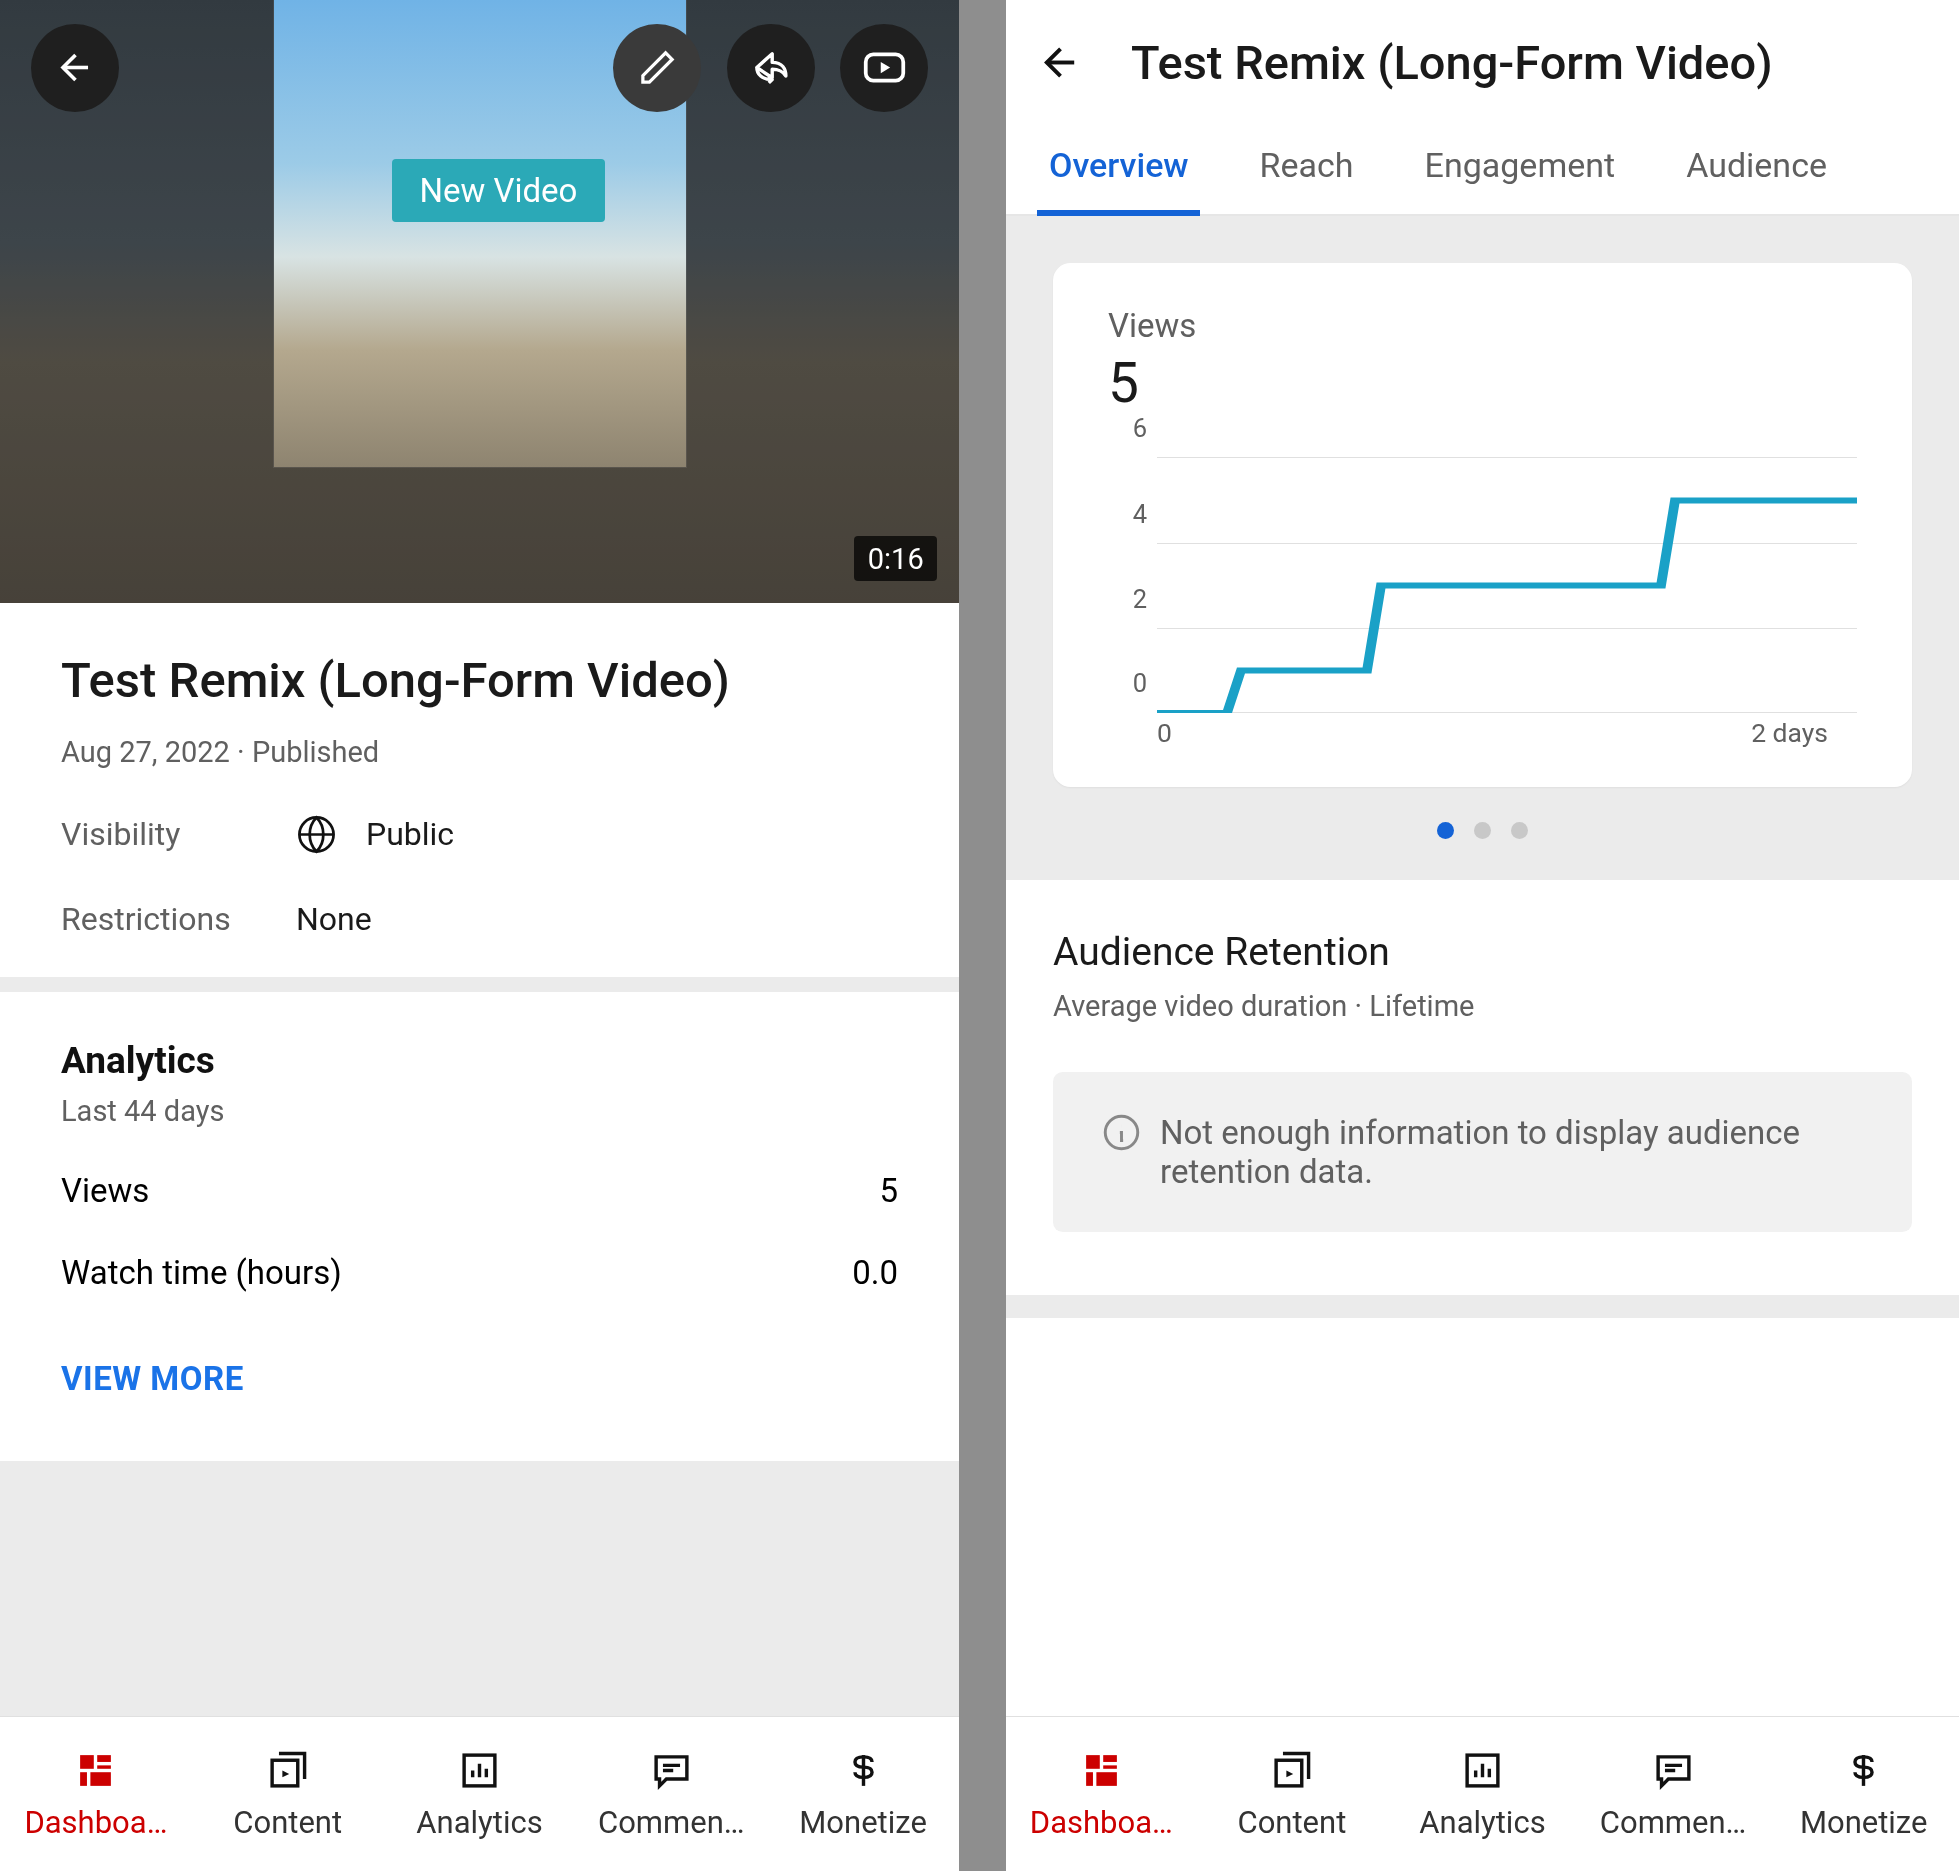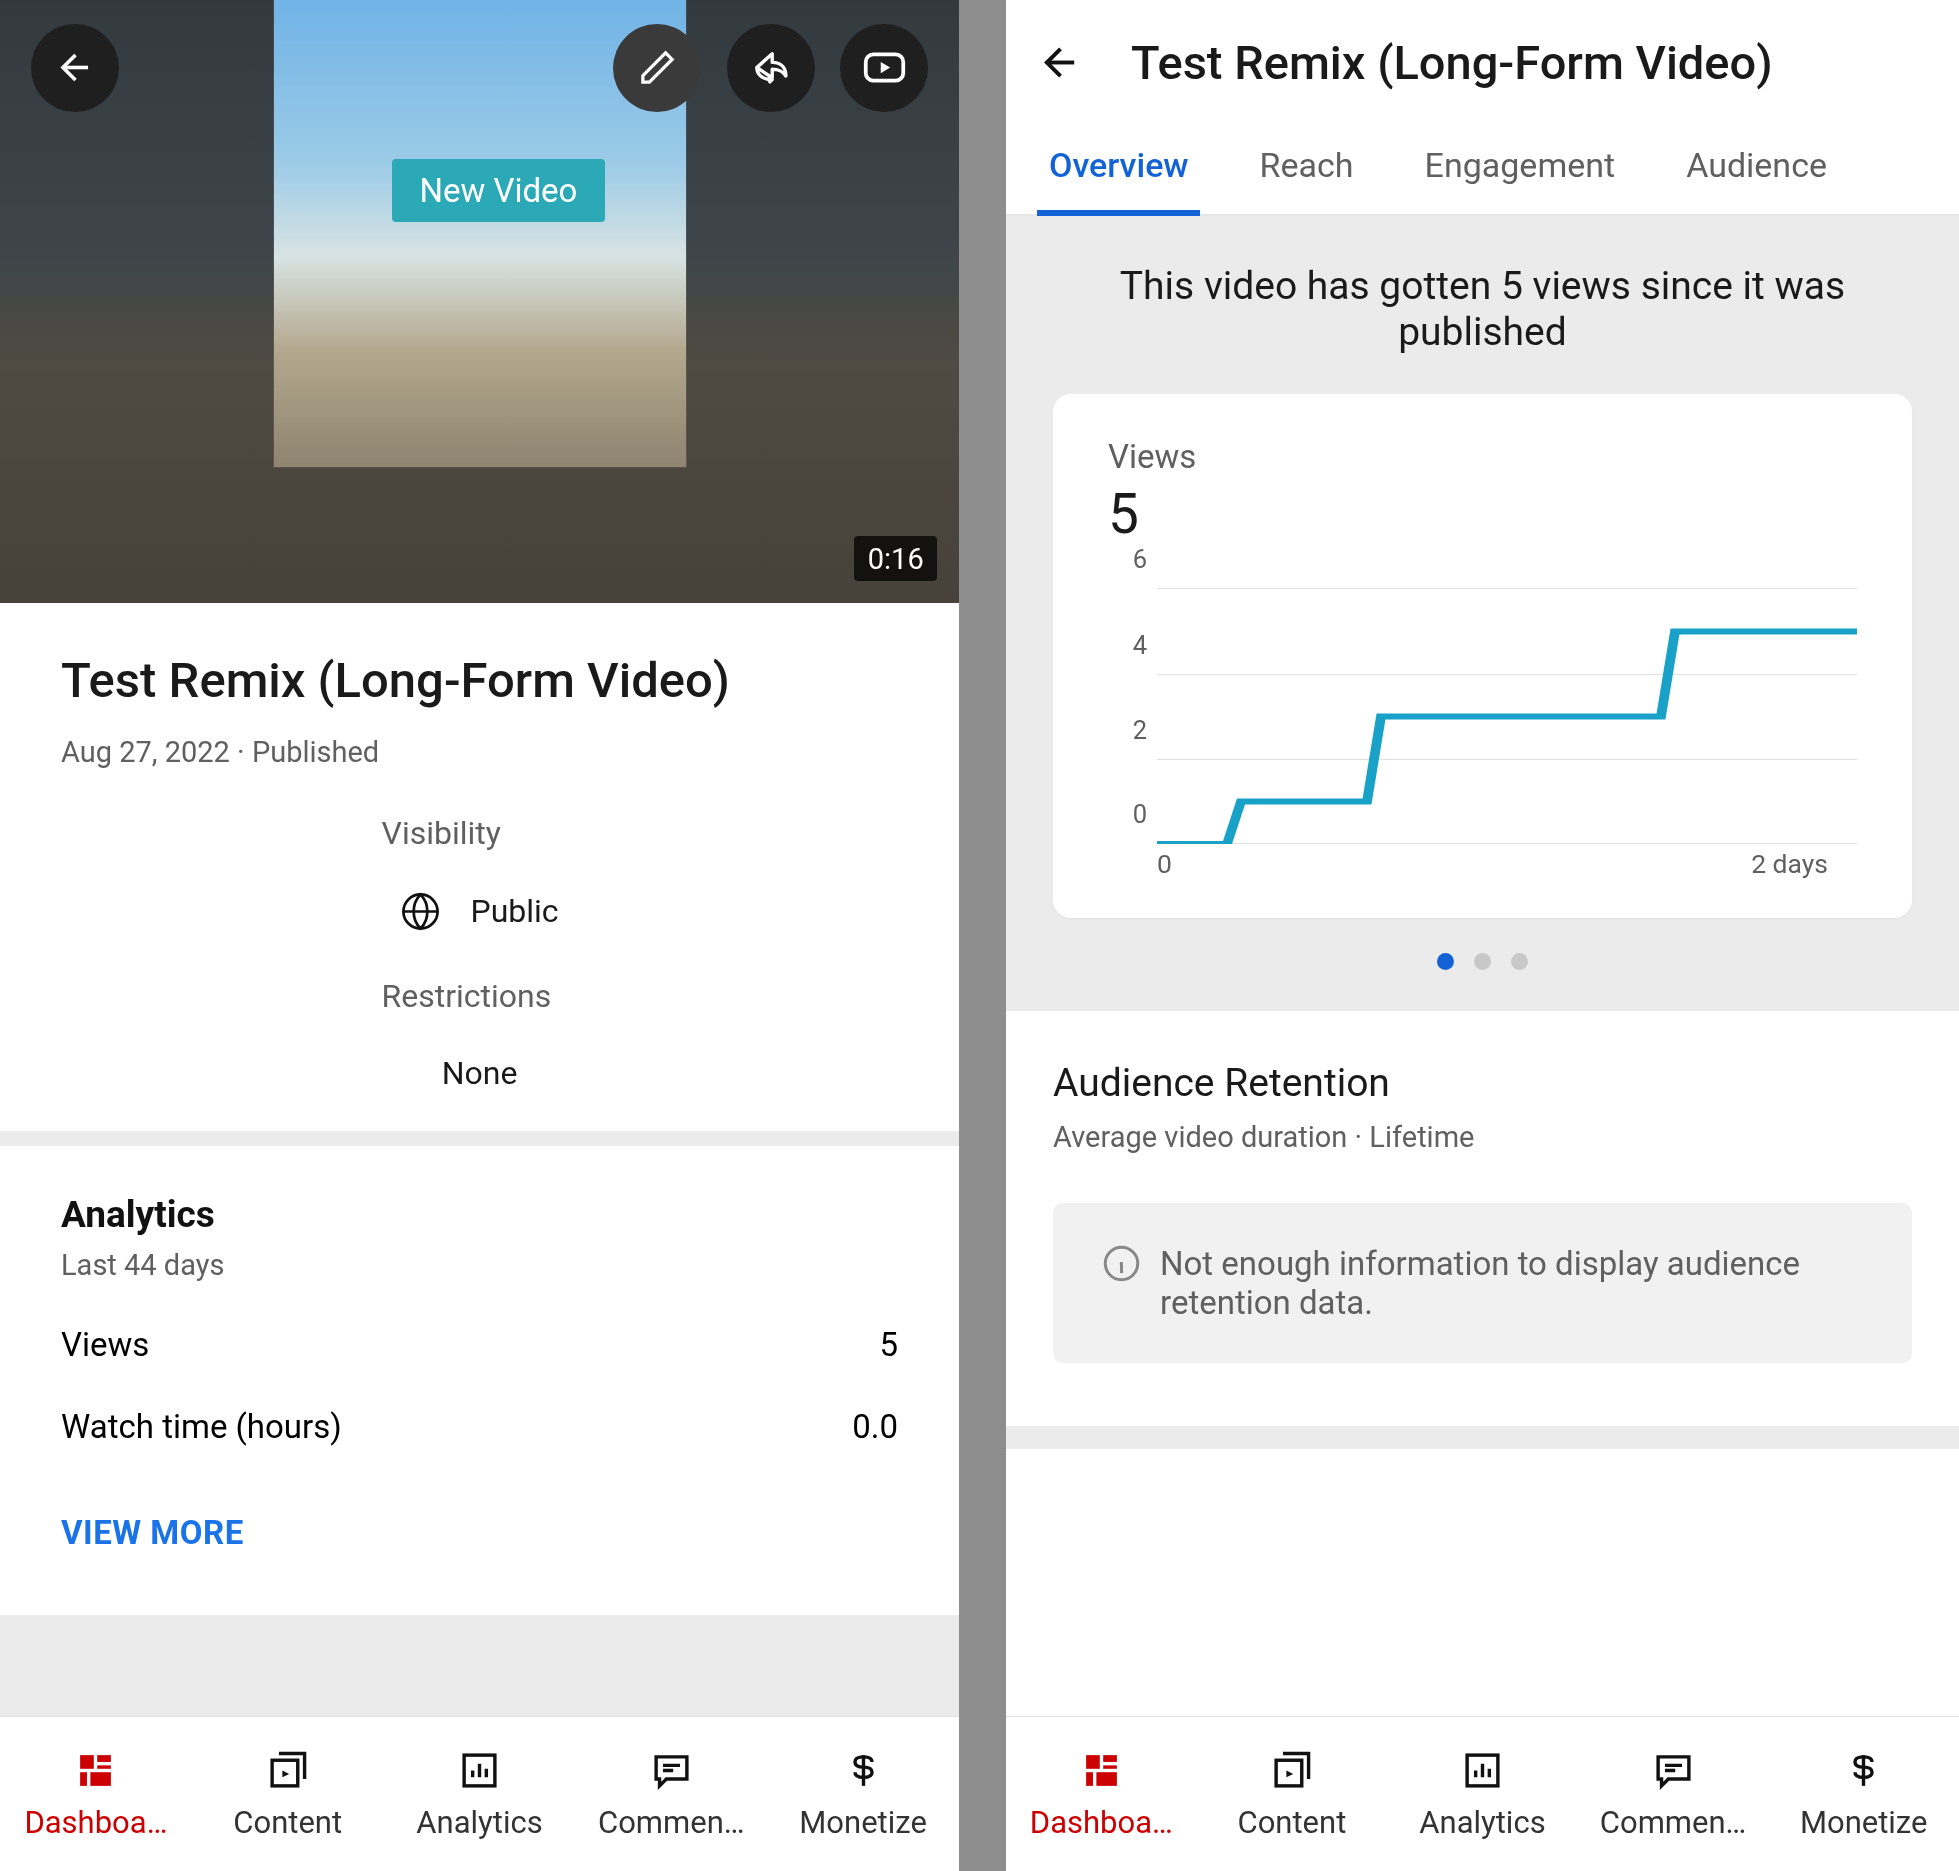--- a/index.html
+++ b/index.html
@@ -59,21 +59,21 @@
     position:absolute; right: 21.6px; bottom: 21.6px;
     background: rgba(0,0,0,0.72);
     color:#fff; font-size: 29px;
     padding: 5.9px 13.7px; border-radius: 3.9px;
   }
 
   
   .info-card { padding: 49px 61px 39px; }
   .title-lg  { font-size: 49px; font-weight: 500; color:#1a1a1a; }
   .subline   { font-size: 29px; color:#606060; margin-top: 25.5px; }
-  .meta-row  { display:flex; align-items:center; gap: 39px; margin-top: 45px; font-size:32px;flex-direction:column; }
+  .meta-row  { display:flex; align-items:center; gap: 39px; margin-top: 45px; font-size:32px; }
   .meta-row .label { color:#606060; width: 196px; }
   .meta-row .value { color:#1a1a1a; display:flex; align-items:center; gap: 29px; }
 
   .divider-gray { height: 15.7px; background:#ebebeb; }
 
   .analytics-card { padding: 47px 61px 63px; }
   .section-h { font-size: 37px; font-weight: 700; color:#111; }
   .subtle   { font-size: 29px; color:#606060; margin-top: 11.8px; }
   .kv { display:flex; justify-content:space-between; font-size: 33px; margin-top: 43px; }
   .link-blue { margin-top: 67px; font-size: 33px; font-weight: 700; color:#1a73e8; letter-spacing: 0.5px; }
@@ -305,21 +305,20 @@
   </div>
 
   <div class="tabs-bar">
     <div class="tab active">Overview</div>
     <div class="tab">Reach</div>
     <div class="tab">Engagement</div>
     <div class="tab">Audience</div>
   </div>
 
   <div class="r-hero-gray">
-    <div class="r-summary">This video has gotten 5 views since it was published</div>
 
     <div class="chart-card">
       <div class="chart-subhead">Views</div>
       <div class="chart-value">5</div>
 
       <div class="chart-area">
         <div class="y-ticks">
           <div class="y-tick" style="bottom:0">0</div>
           <div class="y-tick" style="bottom:33%">2</div>
           <div class="y-tick" style="bottom:66%">4</div>

